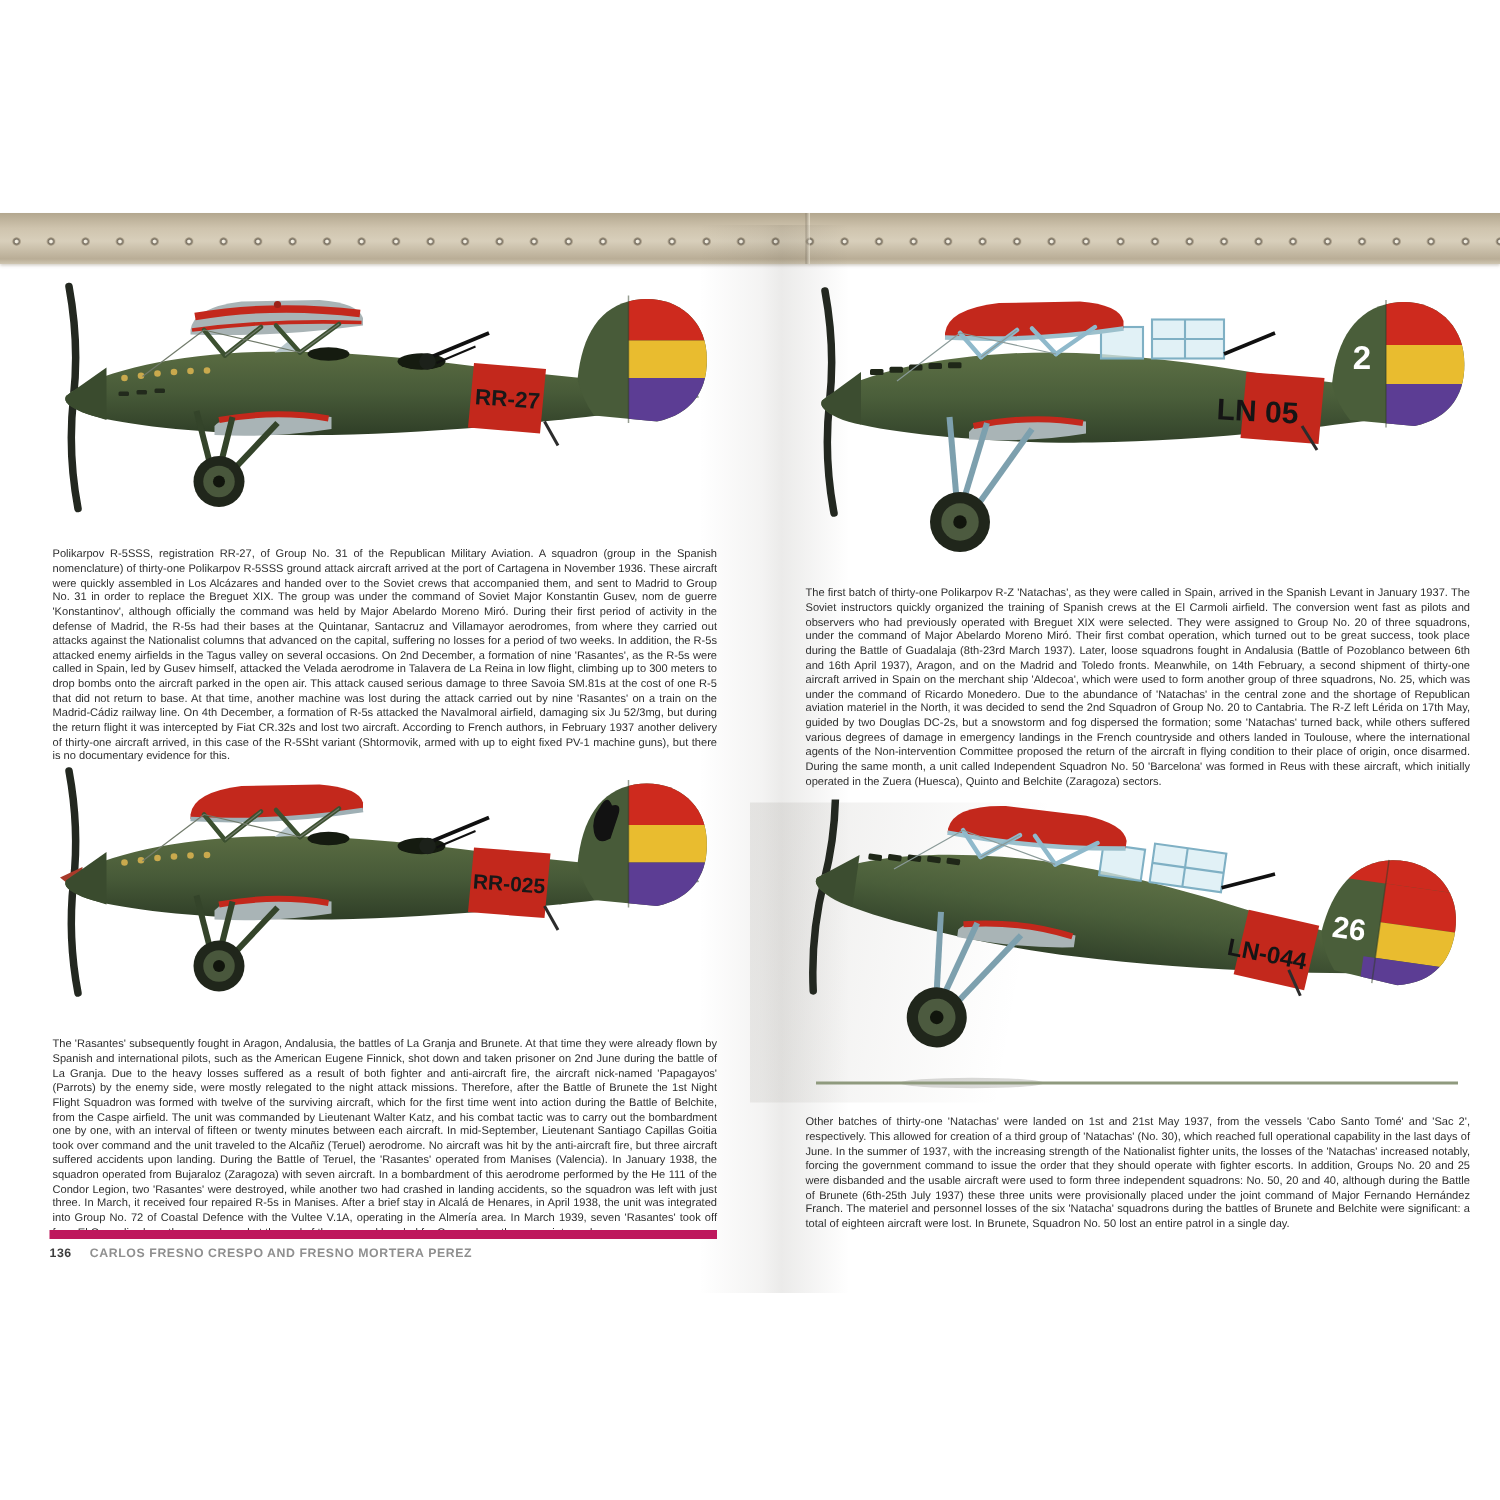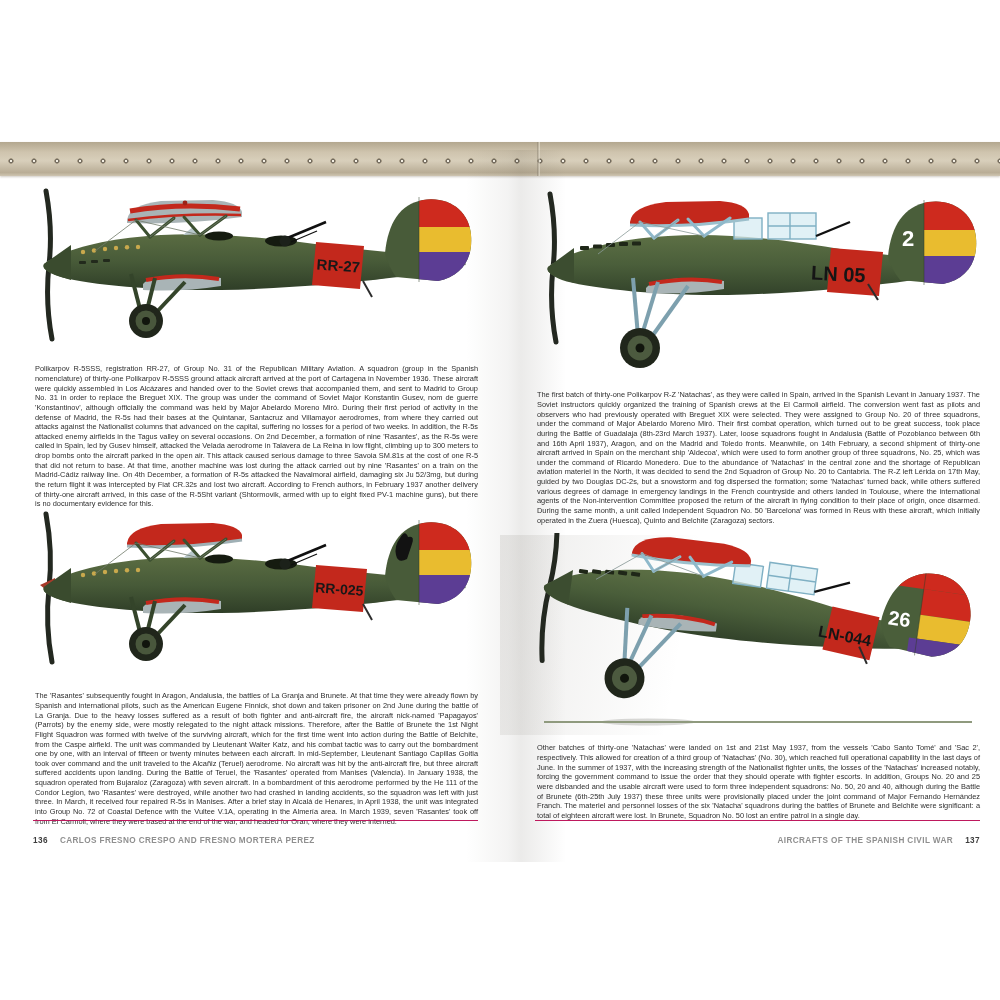--- a/index.html
+++ b/index.html
@@ -15,22 +15,22 @@
   .metal-seam{position:absolute;top:0;width:3px;height:34px;
     background:linear-gradient(90deg,rgba(90,80,65,.35),rgba(255,250,235,.6));}
   
   .gutter{position:absolute;left:466px;top:150px;width:100px;height:712px;
     background:linear-gradient(90deg,rgba(0,0,0,0) 0%,rgba(60,55,45,.06) 42%,rgba(60,55,45,.10) 55%,rgba(0,0,0,0) 100%);}
   .shade4{position:absolute;left:500px;top:535px;width:300px;height:200px;
     background:linear-gradient(100deg,rgba(120,115,105,.14),rgba(120,115,105,0) 60%);}
   .plane{position:absolute;}
   .para{position:absolute;font-size:7.4px;line-height:1.3;text-align:justify;
         color:#2e2e2e;width:443px;}
-  .footer{position:absolute;top:820px;width:445px;border-top:1px solid #be185d;
-          padding-top:15px;display:flex;gap:12px;align-items:flex-end;
+  .footer{position:absolute;top:820px;width:445px;border-top:6px solid #be185d;
+          padding-top:5px;display:flex;gap:12px;align-items:flex-end;
           font-size:8.2px;letter-spacing:.4px;color:#8f8f8f;font-weight:bold;}
   .footer .pnum{color:#3d3d3d;}
   .footer.right{justify-content:flex-end;}
   svg text{font-family:"Liberation Sans",sans-serif;}
 </style>
 </head>
 <body>
 
 <div id="canvas">
 
@@ -324,18 +324,14 @@
         <rect x="388" y="58" width="58" height="24" fill="#e9bc2f"></rect>
         <rect x="380" y="82" width="66" height="24" fill="#5c3d94"></rect>
       </g>
       <text x="368" y="72" text-anchor="middle" font-size="20" font-weight="bold" fill="#ffffff">26</text>
       <path d="M388,16 L388,99" stroke="#2f3d26" stroke-width="1" opacity=".5"></path>
     </g>
   </svg>
 
   <p class="para" style="left:537px;top:736px">Other batches of thirty-one 'Natachas' were landed on 1st and 21st May 1937, from the vessels 'Cabo Santo Tomé' and 'Sac 2', respectively. This allowed for creation of a third group of 'Natachas' (No. 30), which reached full operational capability in the last days of June. In the summer of 1937, with the increasing strength of the Nationalist fighter units, the losses of the 'Natachas' increased notably, forcing the government command to issue the order that they should operate with fighter escorts. In addition, Groups No. 20 and 25 were disbanded and the usable aircraft were used to form three independent squadrons: No. 50, 20 and 40, although during the Battle of Brunete (6th-25th July 1937) these three units were provisionally placed under the joint command of Major Fernando Hernández Franch. The materiel and personnel losses of the six 'Natacha' squadrons during the battles of Brunete and Belchite were significant: a total of eighteen aircraft were lost. In Brunete, Squadron No. 50 lost an entire patrol in a single day.</p>
 
-  <div class="footer right" style="left:535px">
-    <span>AIRCRAFTS OF THE SPANISH CIVIL WAR</span>
-    <span class="pnum">137</span>
-  </div>
 
 </div>
 
 </body></html>

